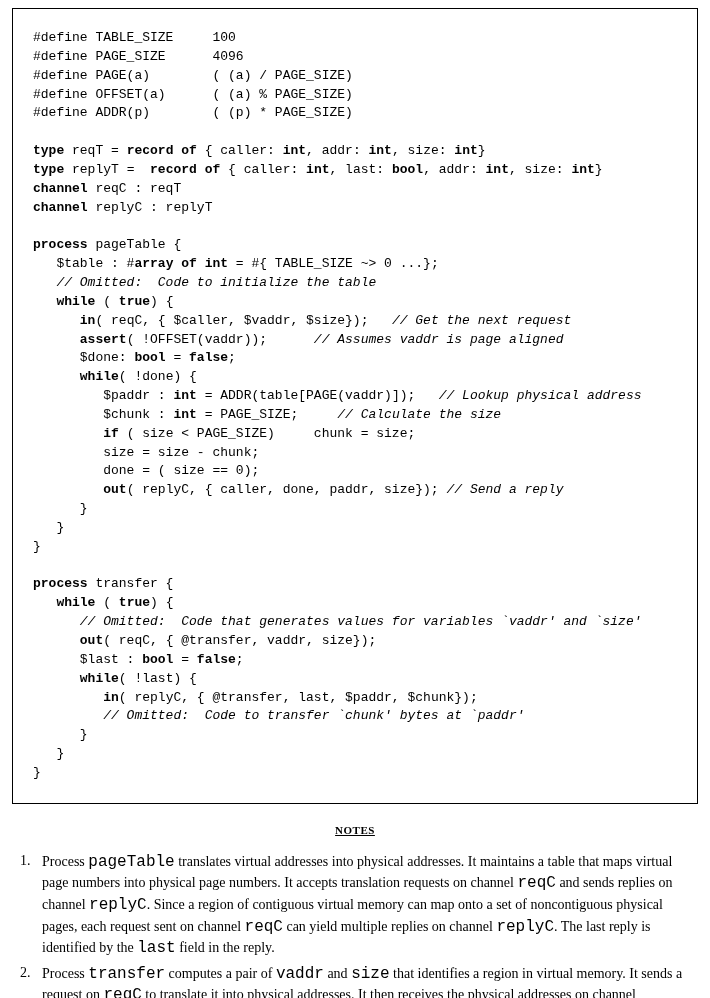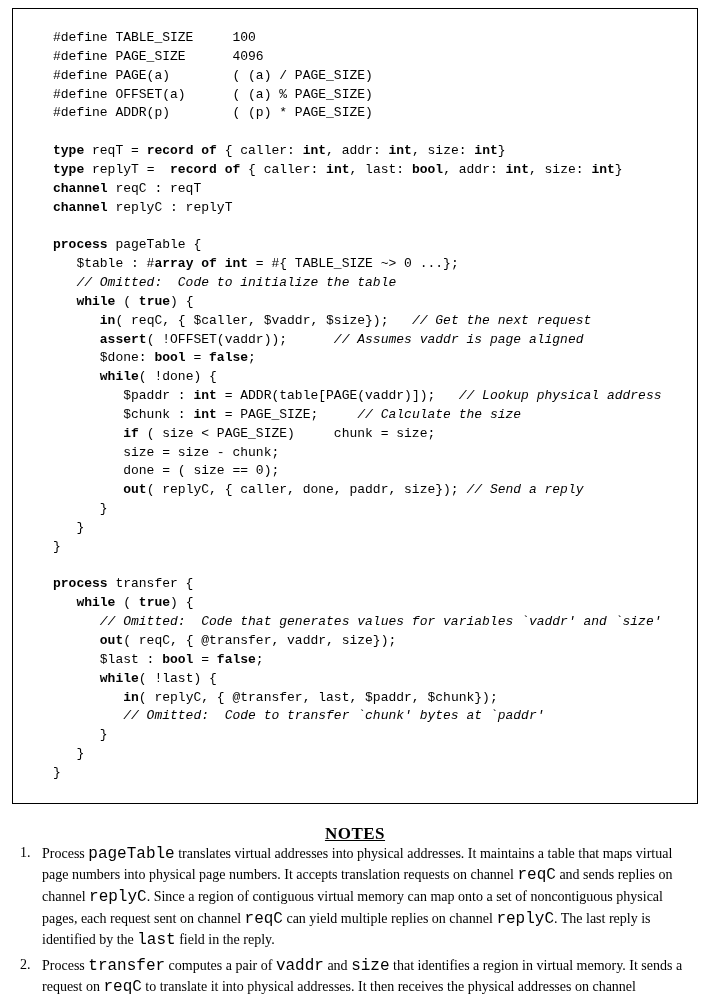--- a/index.html
+++ b/index.html
@@ -6,34 +6,34 @@
     margin: 0;
     padding: 0;
     font-family: "Times New Roman", Times, serif;
     width: 710px;
     background: #fff;
     color: #000;
   }
   .code-box {
     border: 1px solid #000;
     margin: 8px 12px 0 12px;
-    padding: 20px 10px 20px 40px;
+    padding: 20px 10px 20px 20px;
     font-family: "Courier New", Courier, monospace;
     font-size: 13px;
     line-height: 1.45;
     white-space: pre;
   }
   .kw { font-weight: bold; }
   .it { font-style: italic; }
   .notes-heading {
     text-align: center;
     font-weight: bold;
     text-decoration: underline;
-    margin: 20px 0 0 0;
-    font-size: 17px;
+    margin: 20px 0 16px 0;
+    font-size: 11px;
     letter-spacing: 0.5px;
   }
   .notes {
     margin: 0 20px 0 20px;
     font-size: 14px;
     line-height: 1.35;
   }
   .note-item {
     display: flex;
     margin-bottom: 4px;

